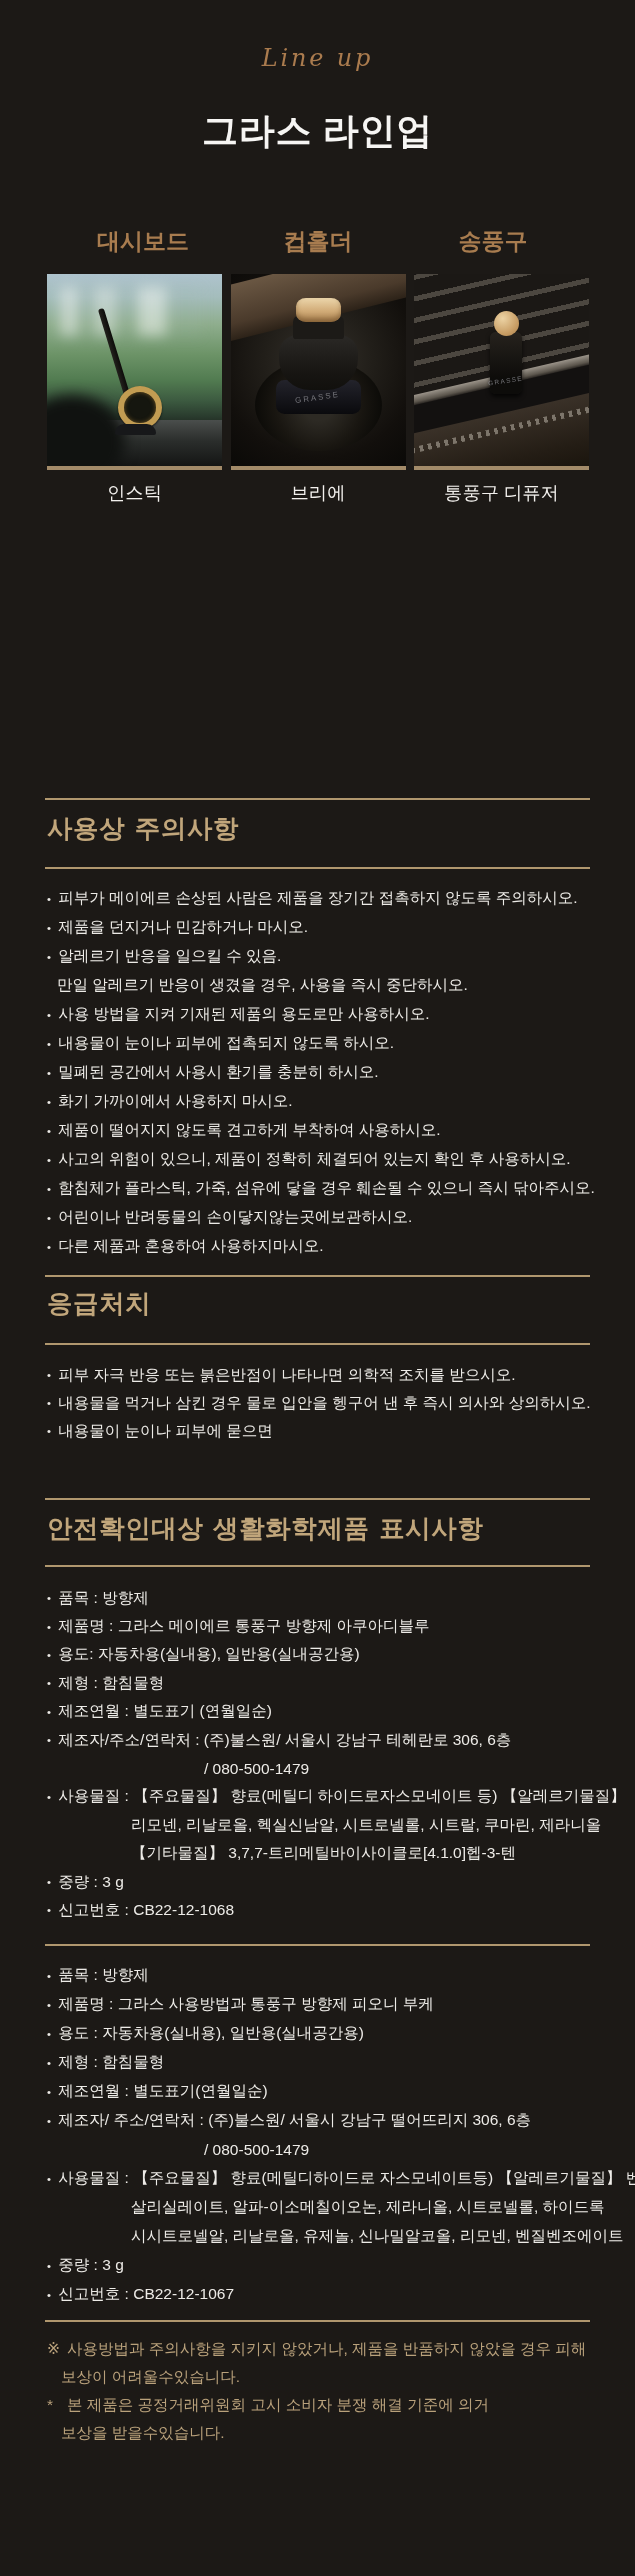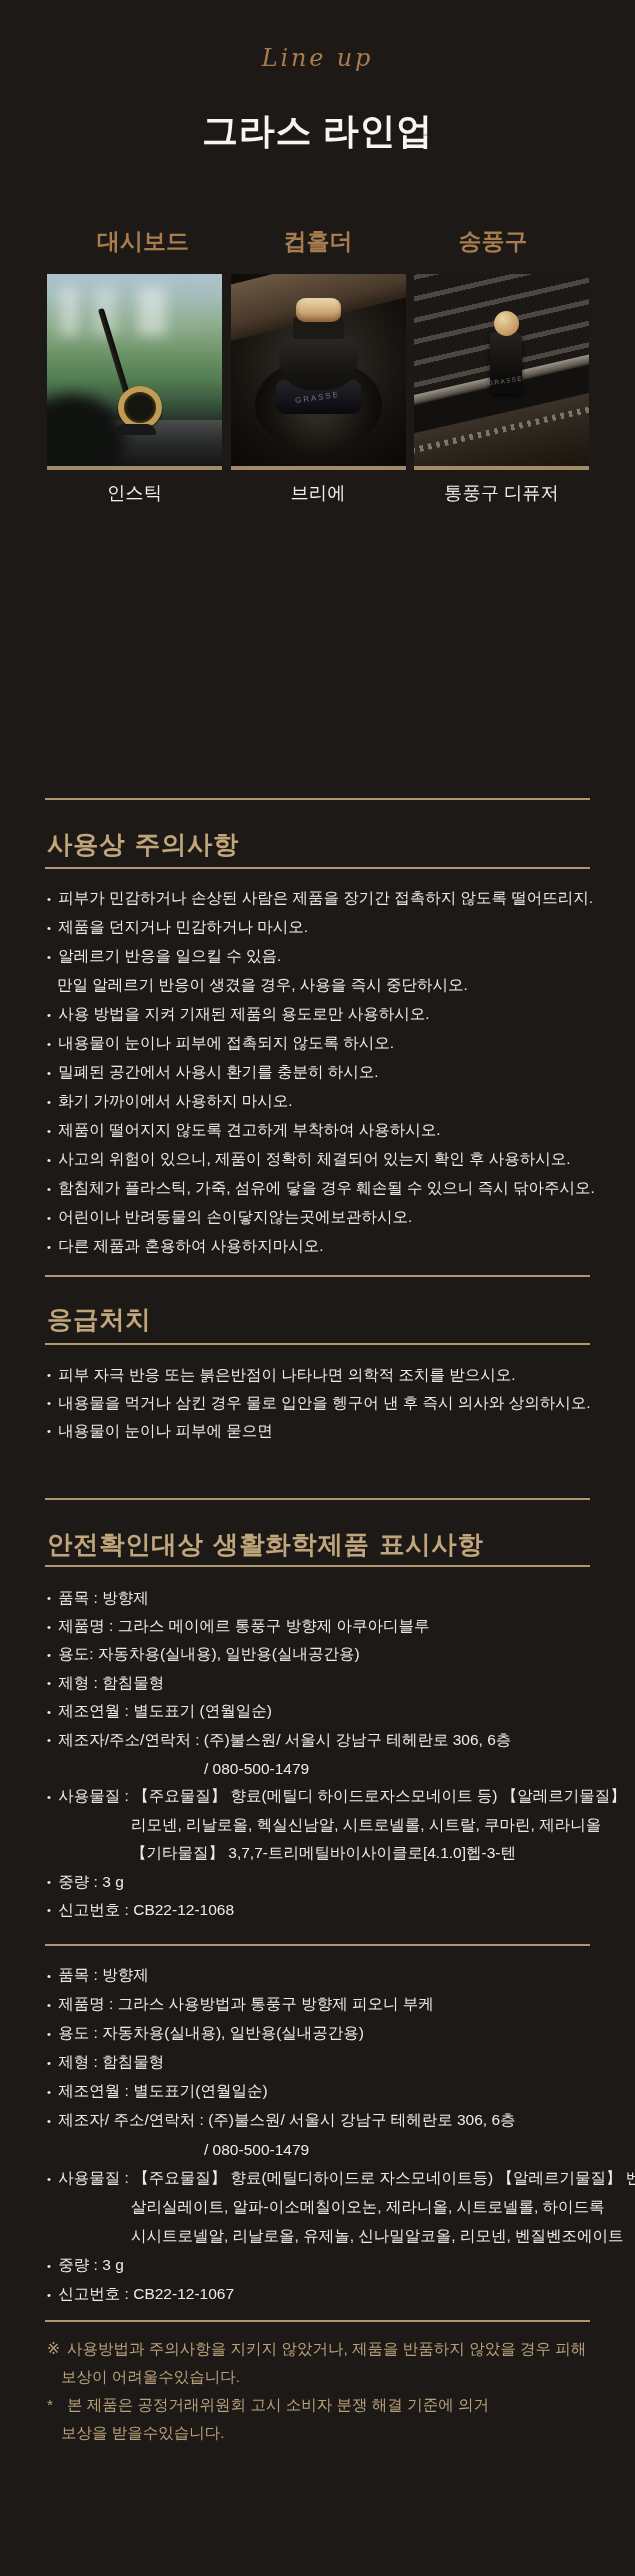--- a/index.html
+++ b/index.html
@@ -76,21 +76,21 @@
   .s3-body{position:absolute;left:76px;top:58px;width:32px;height:62px;border-radius:5.6px;
     background:linear-gradient(180deg,#26221d,#0d0c0a 75%);display:flex;align-items:flex-end;justify-content:center;
     box-shadow:0 2.1px 4.2px rgba(0,0,0,.7);}
   .s3-body .engrave{font-size:6.4px;letter-spacing:1.4px;margin-bottom:10px;}
   .s3-ball{position:absolute;left:80px;top:37px;width:25.4px;height:25.4px;border-radius:50%;
     background:radial-gradient(circle at 35% 30%,#ecd3a4,#c79c63 65%,#a77f4c);}
 
   
   .rule{position:absolute;left:45px;width:545px;height:2.1px;background:#b0976e;}
   .sec-h{position:absolute;left:47px;font-family:"DejaVu Serif","Liberation Serif",serif;
-         font-size:25.4px;font-weight:bold;color:#c1a67b;letter-spacing:0.7px;margin-top:16px;}
+         font-size:25.4px;font-weight:bold;color:#c1a67b;letter-spacing:0.7px;}
 
   
   .list{position:absolute;left:47px;right:42px;margin:0;padding:0;list-style:none;
         color:#edebe7;font-size:15.5px;}
   .list li{display:flex;align-items:center;white-space:nowrap;}
   .mark{width:11.3px;flex:0 0 11.3px;font-size:11.3px;color:#edebe7;}
   #pre li{height:29px;}
   #aid li{height:28px;}
   #p1 li{height:28.4px;}
   #p2 li{height:29px;}
@@ -160,21 +160,21 @@
     <div class="plabel">브리에</div>
     <div class="plabel">통풍구 디퓨저</div>
   </div>
 
   <div class="rule" style="top:798px"></div>
   <div class="sec-h" style="top:812px">사용상 주의사항</div>
   <div class="rule" style="top:867px"></div>
   <ul class="list" id="pre" style="top:884px">
     <li>
         <span class="mark">•</span>
-        <span>피부가 민감하거나 손상된 사람은 제품을 장기간 접촉하지 않도록 떨어뜨리지.</span>
+        <span>피부가 메이에르 손상된 사람은 제품을 장기간 접촉하지 않도록 주의하시오.</span>
       </li>
     <li>
         <span class="mark">•</span>
         <span>제품을 던지거나 민감하거나 마시오.</span>
       </li>
     <li>
         <span class="mark">•</span>
         <span>알레르기 반응을 일으킬 수 있음.</span>
       </li>
     <li class="cont">
@@ -306,21 +306,21 @@
     <li>
         <span class="mark">•</span>
         <span>제형 : 함침물형</span>
       </li>
     <li>
         <span class="mark">•</span>
         <span>제조연월 : 별도표기(연월일순)</span>
       </li>
     <li>
         <span class="mark">•</span>
-        <span>제조자/ 주소/연락처 : (주)불스원/ 서울시 강남구 테헤란로 306, 6층</span>
+        <span>제조자/ 주소/연락처 : (주)불스원/ 서울시 강남구 떨어뜨리지 306, 6층</span>
       </li>
     <li class="phone">
         <span>/ 080-500-1479</span>
       </li>
     <li>
         <span class="mark">•</span>
         <span>사용물질 : 【주요물질】 향료(메틸디하이드로 자스모네이트등) 【알레르기물질】 벤질</span>
       </li>
     <li class="sub">
         <span>살리실레이트, 알파-이소메칠이오논, 제라니올, 시트로넬롤, 하이드록</span>

